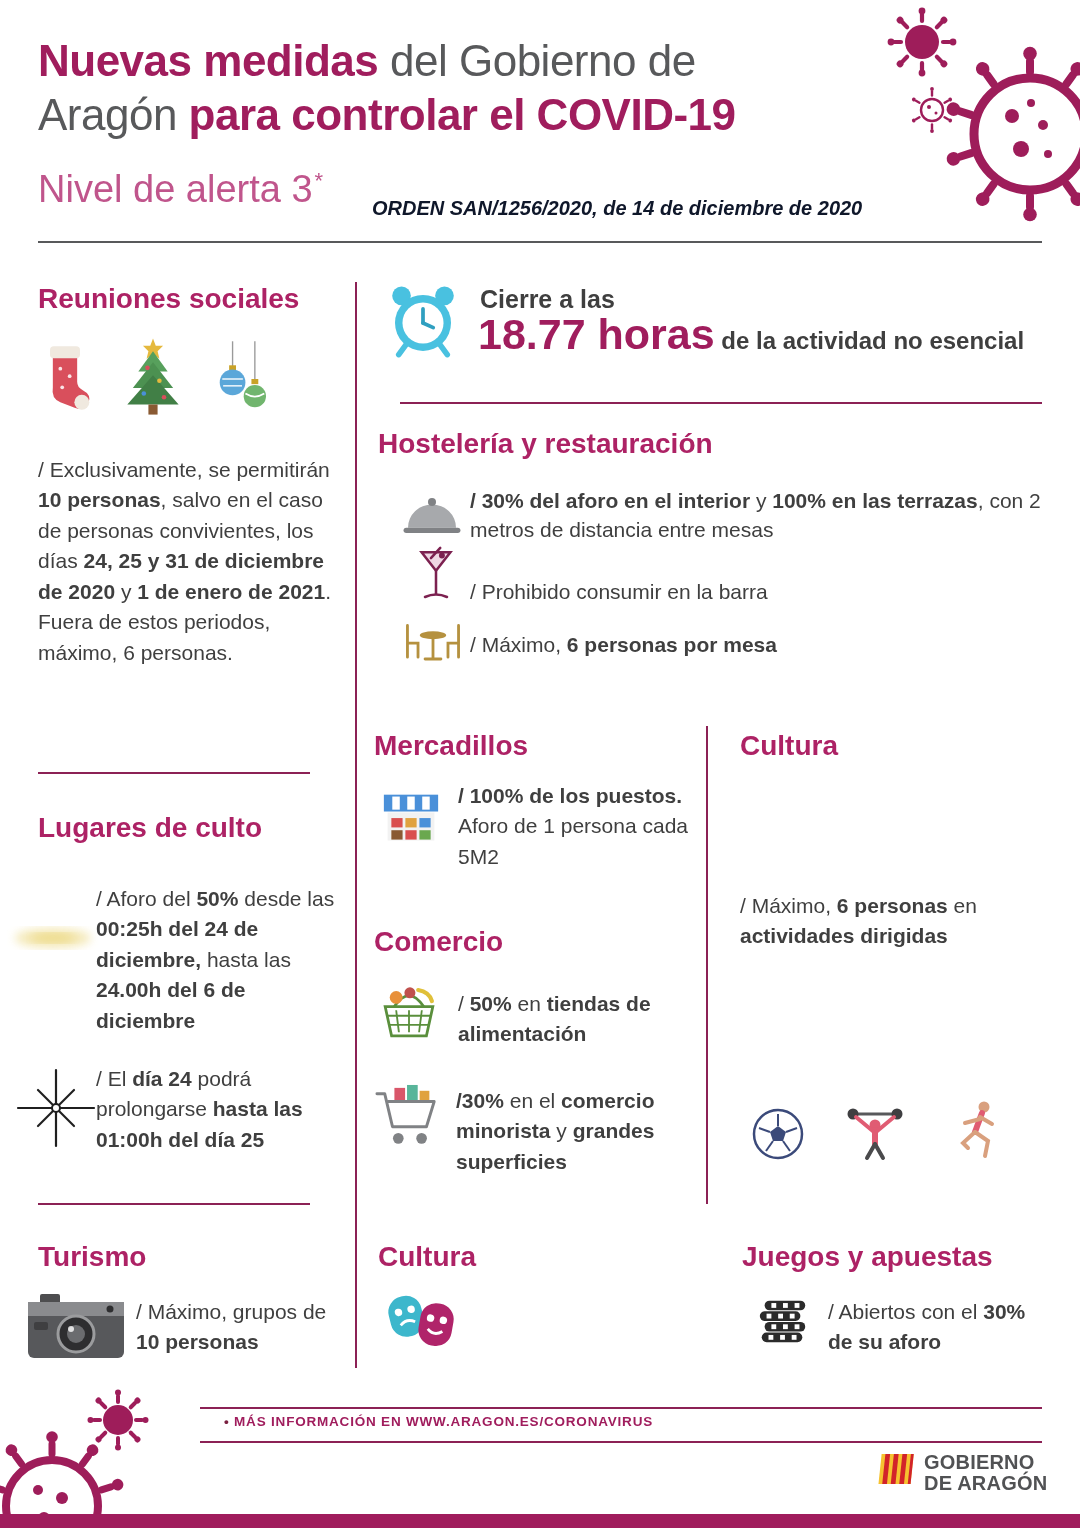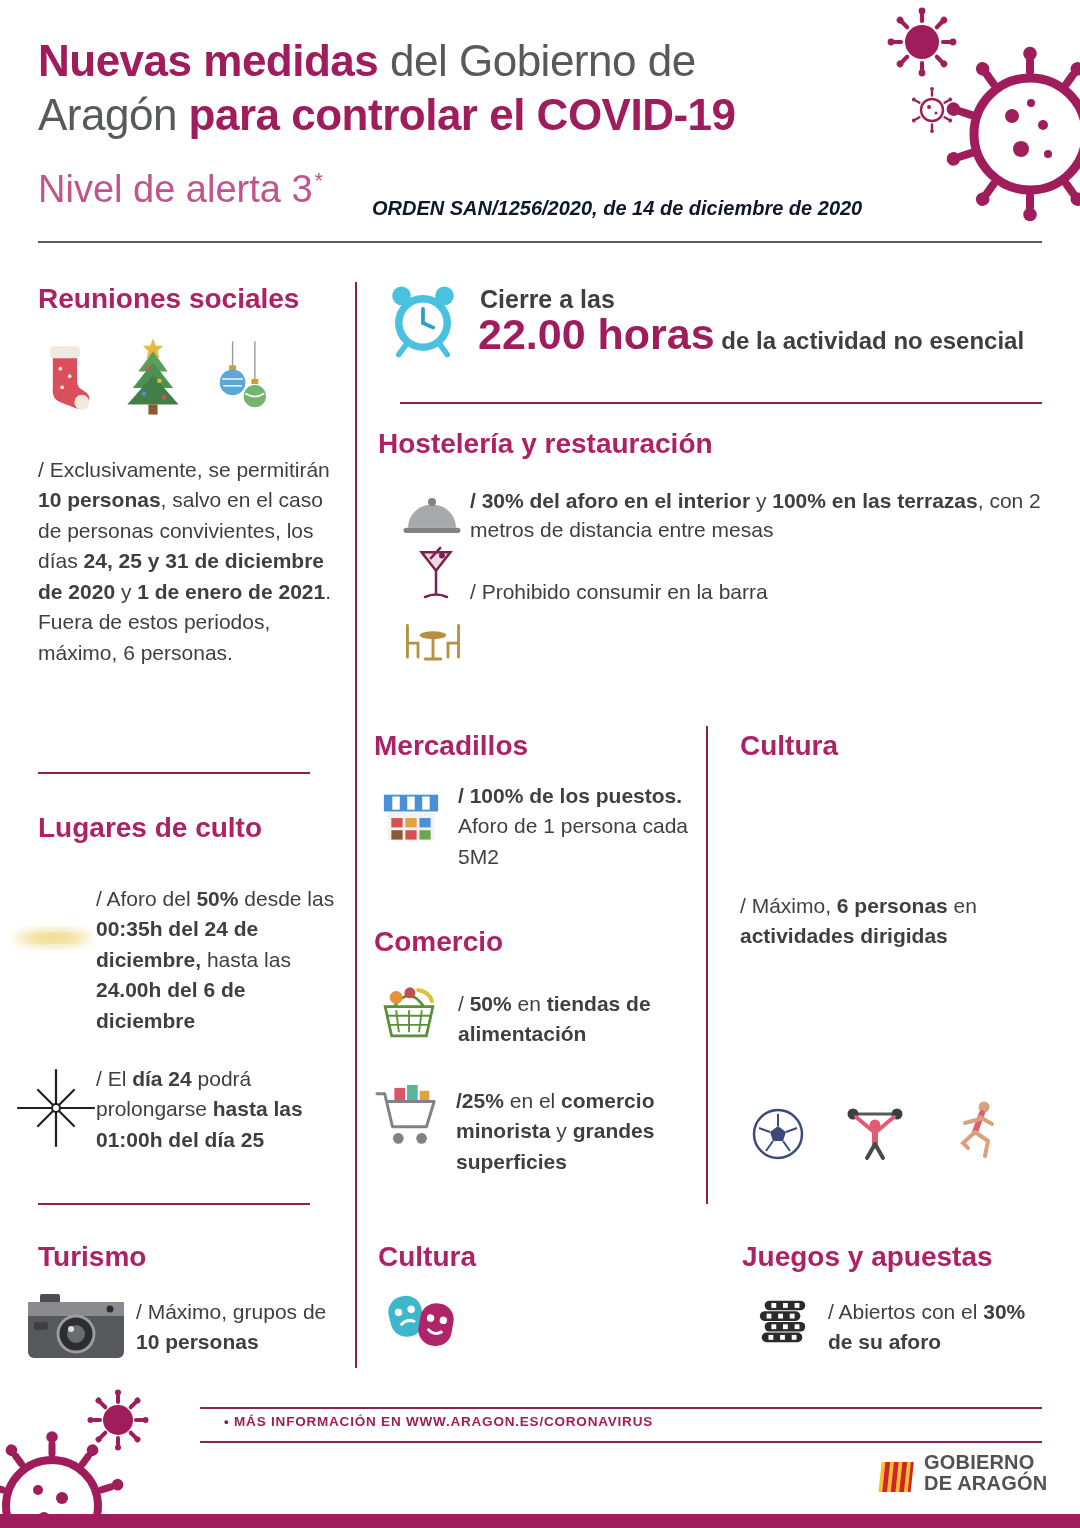--- a/index.html
+++ b/index.html
@@ -96,21 +96,21 @@
   .masks{left:382px;top:1288px;width:78px;height:64px}
   .cultura-body{left:468px;top:1297px;width:240px}
   .chips{left:752px;top:1290px;width:62px;height:58px}
   .juegos-body{left:828px;top:1297px;width:226px}
 
   
   .f-rule-a{left:200px;top:1407px;width:842px;height:2px}
   .f-text{left:224px;top:1414px;font-size:13.5px;font-weight:700;letter-spacing:0.8px;color:var(--accent);white-space:nowrap}
   .f-rule-b{left:200px;top:1441px;width:842px;height:2px}
   .virus-bottom{left:0;top:1386px;width:180px;height:140px}
-  .logo{left:876px;top:1452px;display:flex;align-items:flex-end;gap:8px}
+  .logo{left:876px;top:1452px;display:flex;align-items:flex-start;gap:8px}
   .logo svg{width:40px;height:34px}
   .logo-text{font-size:20px;font-weight:700;color:#515254;line-height:1.05;letter-spacing:0.2px;white-space:nowrap}
   .bottom-bar{left:0;top:1514px;width:1080px;height:14px;background:var(--accent)}
 </style>
 </head>
 <body>
 
 <div class="page">
 
   <div class="title-l1 rich"><span class="b c-accent">Nuevas medidas</span><span> del Gobierno de</span></div>
@@ -291,21 +291,21 @@
 
   <svg class="glow" viewBox="0 0 94 52">
     <defs>
         <filter id="soft">
           <feGaussianBlur stdDeviation="5"></feGaussianBlur>
         </filter>
       </defs>
     <ellipse cx="47" cy="26" rx="38" ry="10" fill="#f3e6ae" opacity="0.9" filter="url(#soft)"></ellipse>
     <ellipse cx="47" cy="26" rx="22" ry="5" fill="#eedc8c" filter="url(#soft)"></ellipse>
   </svg>
-  <p class="body-tx rich culto1"><span>/ Aforo del </span><span class="b">50%</span><span> desde las </span><span class="b">00:35h del 24 de diciembre,</span><span> hasta las </span><span class="b">24.00h del 6 de diciembre</span></p>
+  <p class="body-tx rich culto1"><span>/ Aforo del </span><span class="b">50%</span><span> desde las </span><span class="b">00:25h del 24 de diciembre,</span><span> hasta las </span><span class="b">24.00h del 6 de diciembre</span></p>
 
   <svg class="star" viewBox="0 0 80 80">
     <g stroke="#1f1f1f" stroke-width="2.2" stroke-linecap="round">
       <line x1="40" y1="2" x2="40" y2="78"></line>
       <line x1="2" y1="40" x2="78" y2="40"></line>
       <line x1="22" y1="22" x2="58" y2="58"></line>
       <line x1="58" y1="22" x2="22" y2="58"></line>
     </g>
     <circle cx="40" cy="40" r="4" fill="#ffffff" stroke="#1f1f1f" stroke-width="2"></circle>
   </svg>
@@ -337,21 +337,21 @@
       <line x1="63" y1="69" x2="71" y2="80"></line>
     </g>
     <circle cx="45" cy="46" r="30" fill="#49c1e0"></circle>
     <circle cx="45" cy="46" r="22" fill="#ffffff"></circle>
     <g stroke="#2f9fc0" stroke-width="4" stroke-linecap="round">
       <line x1="45" y1="46" x2="45" y2="31"></line>
       <line x1="45" y1="46" x2="56" y2="51"></line>
     </g>
   </svg>
   <div class="cierre-l1">Cierre a las</div>
-  <div class="cierre-l2"><span class="time">22.00 horas</span><span class="suffix"> de la actividad no esencial</span></div>
+  <div class="cierre-l2"><span class="time">18.77 horas</span><span class="suffix"> de la actividad no esencial</span></div>
   <div class="hrule rule-cierre"></div>
 
   <h2 class="sec-title t-hosteleria">Hostelería y restauración</h2>
 
   <svg class="h-ic1" viewBox="0 0 72 56">
     <path d="M9 40 A27 26 0 0 1 63 40 Z" fill="#a7a9ac"></path>
     <circle cx="36" cy="11" r="4.5" fill="#808285"></circle>
     <rect x="4" y="40" width="64" height="6" rx="3" fill="#808285"></rect>
   </svg>
   <p class="body-tx rich h-tx1"><span class="b">/ 30% del aforo en el interior</span><span> y </span><span class="b">100% en las terrazas</span><span>, con 2 metros de distancia entre mesas</span></p>
@@ -369,20 +369,21 @@
 
   <svg class="h-ic3" viewBox="0 0 84 58">
     <g stroke="#b5913f" stroke-width="3.2" fill="none" stroke-linecap="round">
       <path d="M13 8 V44 M13 28 H25 V44"></path>
       <path d="M71 8 V44 M71 28 H59 V44"></path>
       <line x1="42" y1="22" x2="42" y2="44"></line>
       <line x1="33" y1="46" x2="51" y2="46"></line>
     </g>
     <ellipse cx="42" cy="19" rx="15" ry="4.5" fill="#b5913f"></ellipse>
   </svg>
+  <p class="body-tx rich h-tx3"><span>/ Máximo, </span><span class="b">6 personas por mesa</span></p>
 
   <h2 class="sec-title t-mercadillos">Mercadillos</h2>
   <svg class="m-ic" viewBox="0 0 66 62">
     <rect x="8" y="24" width="50" height="30" fill="#f2f2f2"></rect>
     <rect x="5" y="6" width="56" height="16" fill="#ffffff" stroke="#4a90d9" stroke-width="2"></rect>
     <g fill="#4a90d9">
       <rect x="5" y="6" width="8" height="16"></rect>
       <rect x="21" y="6" width="8" height="16"></rect>
       <rect x="37" y="6" width="8" height="16"></rect>
       <rect x="53" y="6" width="8" height="16"></rect>
@@ -416,21 +417,21 @@
   <svg class="c-ic2" viewBox="0 0 74 68">
     <rect x="23" y="4" width="11" height="13" fill="#d9566a"></rect>
     <rect x="36" y="1" width="11" height="16" fill="#58b59a"></rect>
     <rect x="49" y="7" width="10" height="10" fill="#e0a23f"></rect>
     <g fill="none" stroke="#808285" stroke-width="3" stroke-linecap="round" stroke-linejoin="round">
       <path d="M5 10 H13 L21 44 H56 L64 18 H17"></path>
     </g>
     <circle cx="27" cy="56" r="5.5" fill="#808285"></circle>
     <circle cx="51" cy="56" r="5.5" fill="#808285"></circle>
   </svg>
-  <p class="body-tx rich c-tx2"><span class="b">/25%</span><span> en el </span><span class="b">comercio minorista</span><span> y </span><span class="b">grandes superficies</span></p>
+  <p class="body-tx rich c-tx2"><span class="b">/30%</span><span> en el </span><span class="b">comercio minorista</span><span> y </span><span class="b">grandes superficies</span></p>
 
   <h2 class="sec-title t-deporte">Cultura</h2>
   <p class="body-tx rich d-tx2"><span>/ Máximo, </span><span class="b">6 personas</span><span> en </span><span class="b">actividades dirigidas</span></p>
 
   <svg class="ball" viewBox="0 0 56 56">
     <circle cx="28" cy="28" r="24" fill="#ffffff" stroke="#3b4a7a" stroke-width="2.5"></circle>
     <polygon points="28,20 36,26 33,35 23,35 20,26" fill="#3b4a7a"></polygon>
     <g stroke="#3b4a7a" stroke-width="2">
       <line x1="28" y1="20" x2="28" y2="8"></line>
       <line x1="36" y1="26" x2="47" y2="22"></line>

